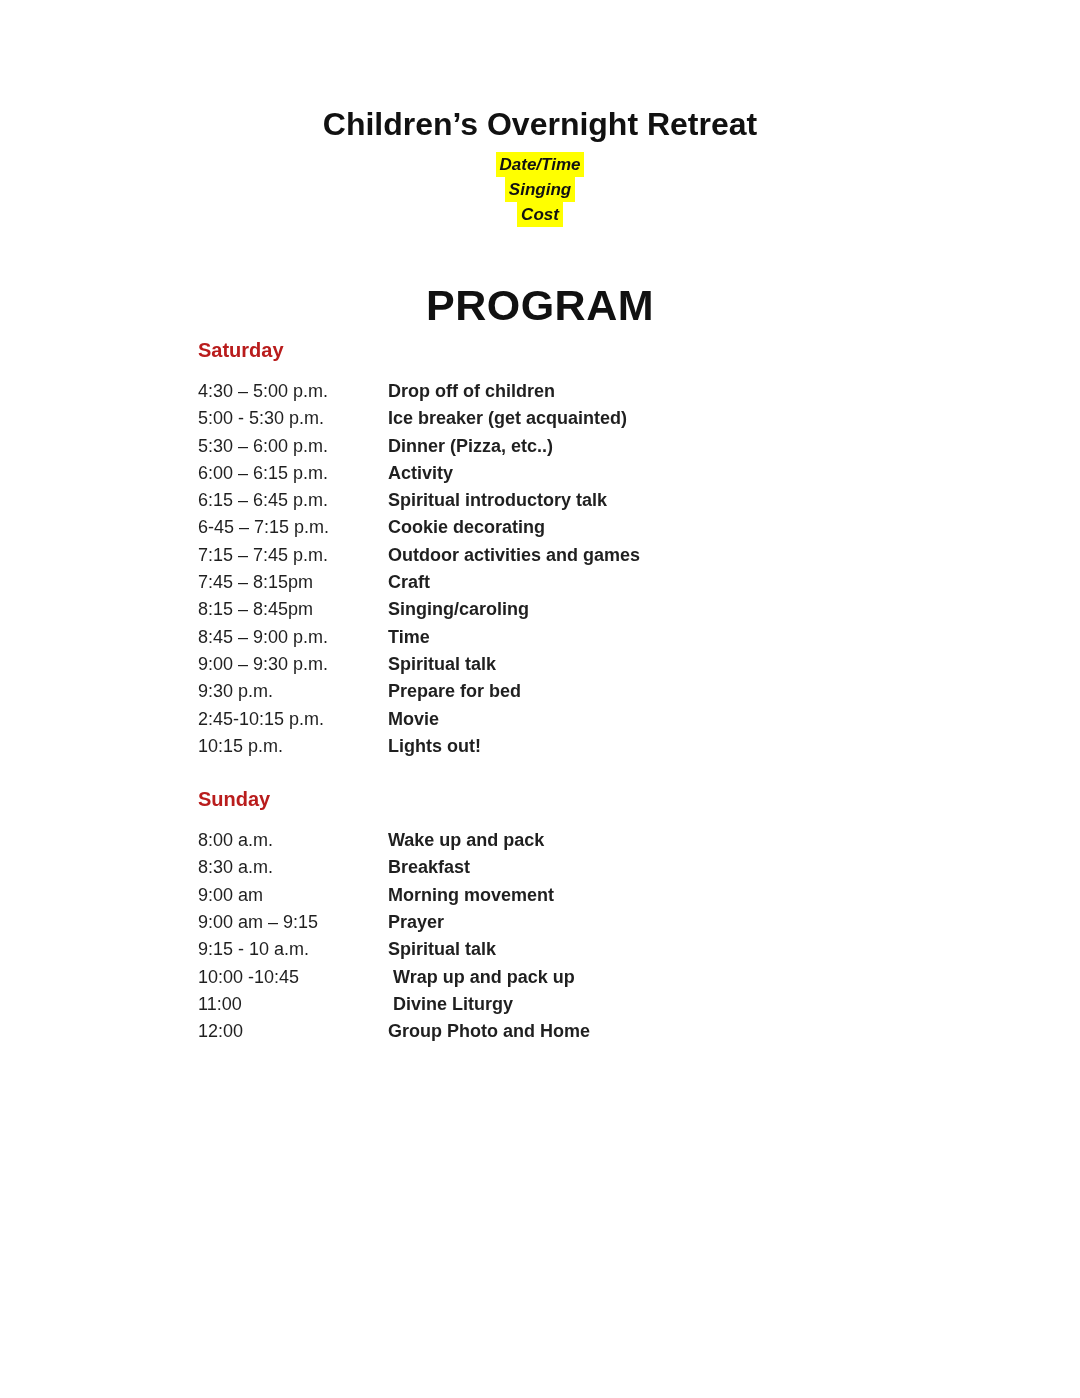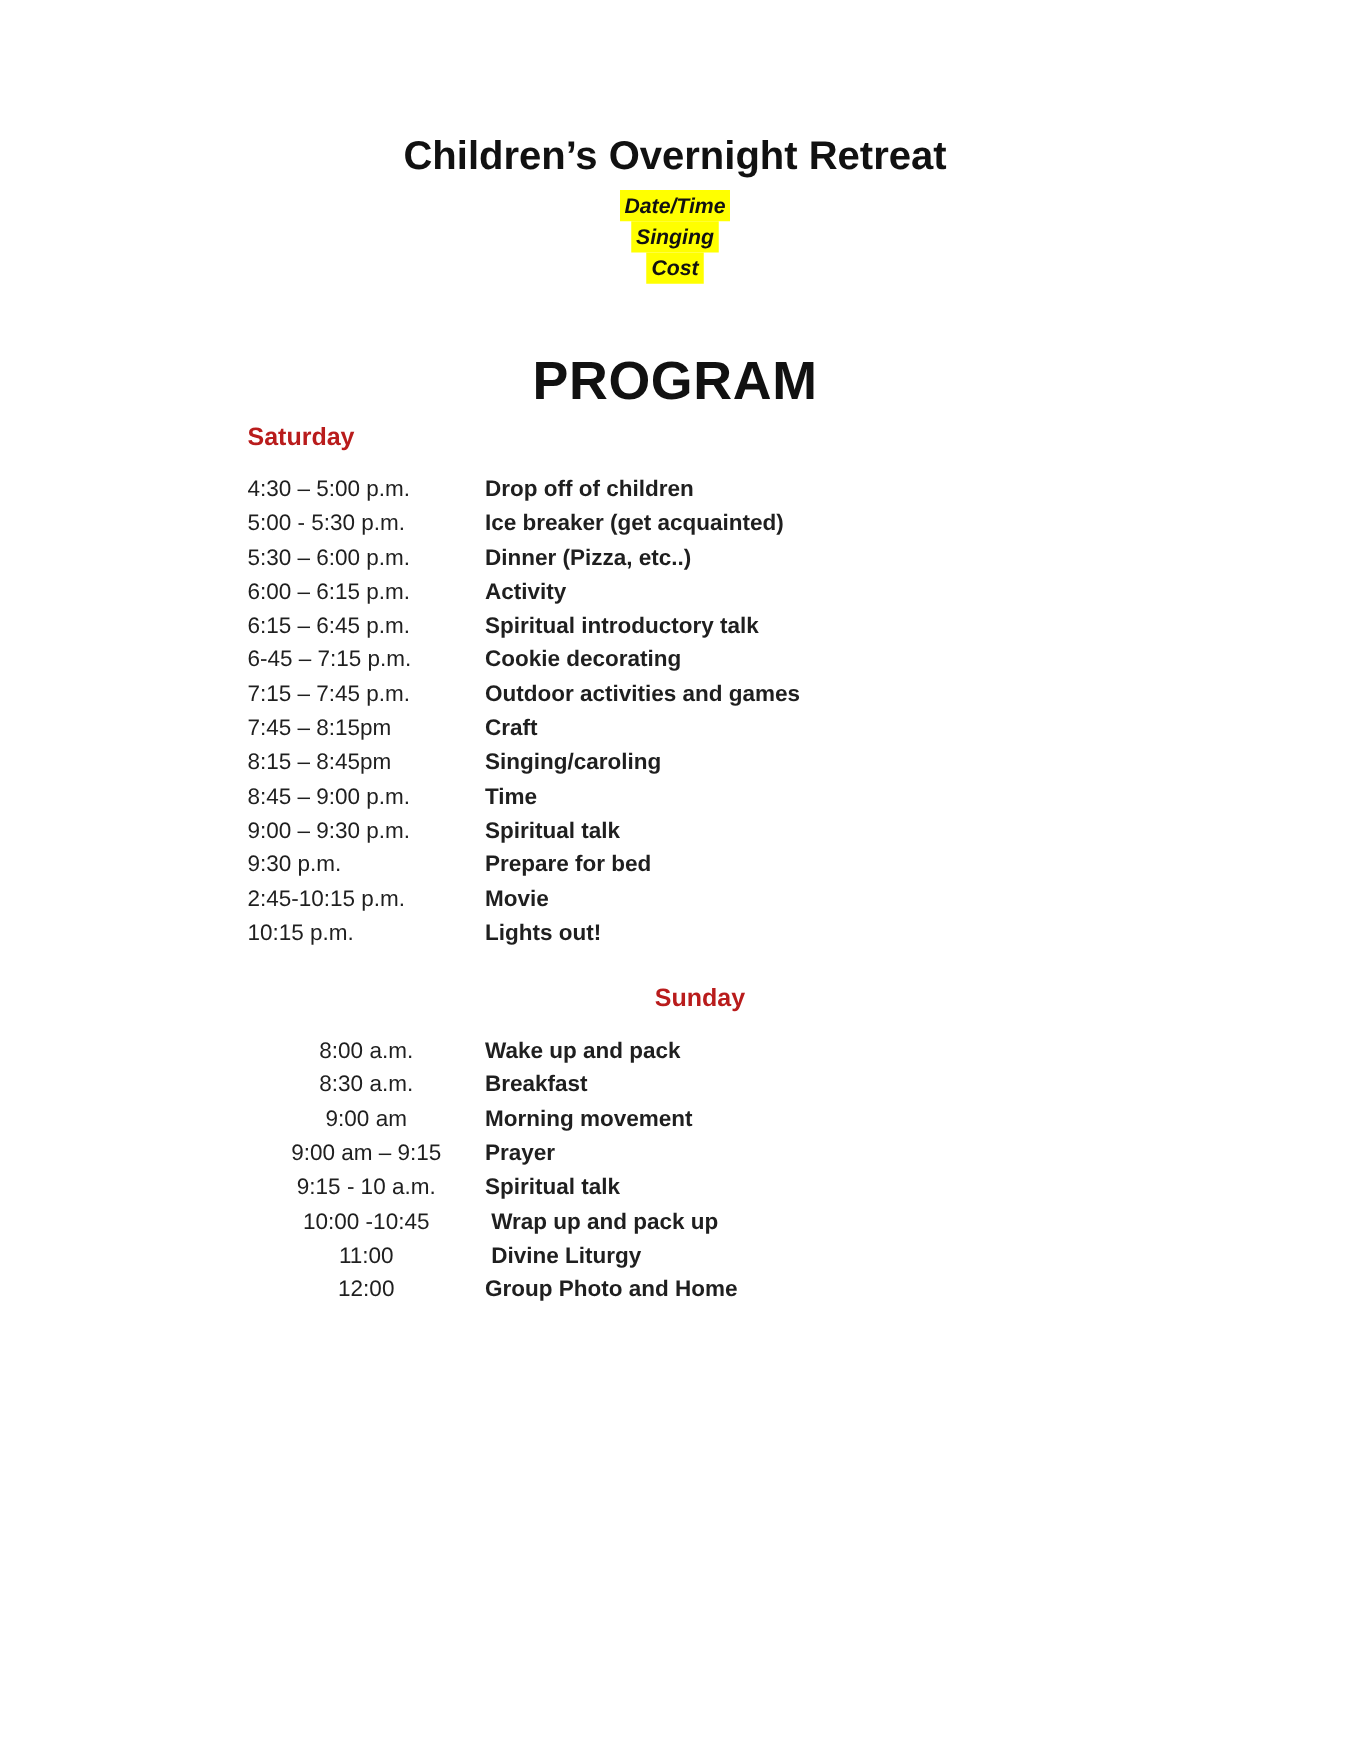--- a/index.html
+++ b/index.html
@@ -48,21 +48,21 @@
     font-size: 43px;
     line-height: 52px;
     font-weight: 700;
     color: #111111;
     letter-spacing: 0.5px;
   }
   .sections {
     padding: 0 120px 0 160px;
   }
   .day-section.first { margin-top: 6px; }
-  .day-section.later { margin-top: 26px; text-align: center; }
+  .day-section.later { margin-top: 26px; }
   .day-heading {
     margin: 0;
     font-size: 20px;
     line-height: 27px;
     font-weight: 700;
     color: #b91c1c;
   }
   .rows {
     margin-top: 14px;
   }

